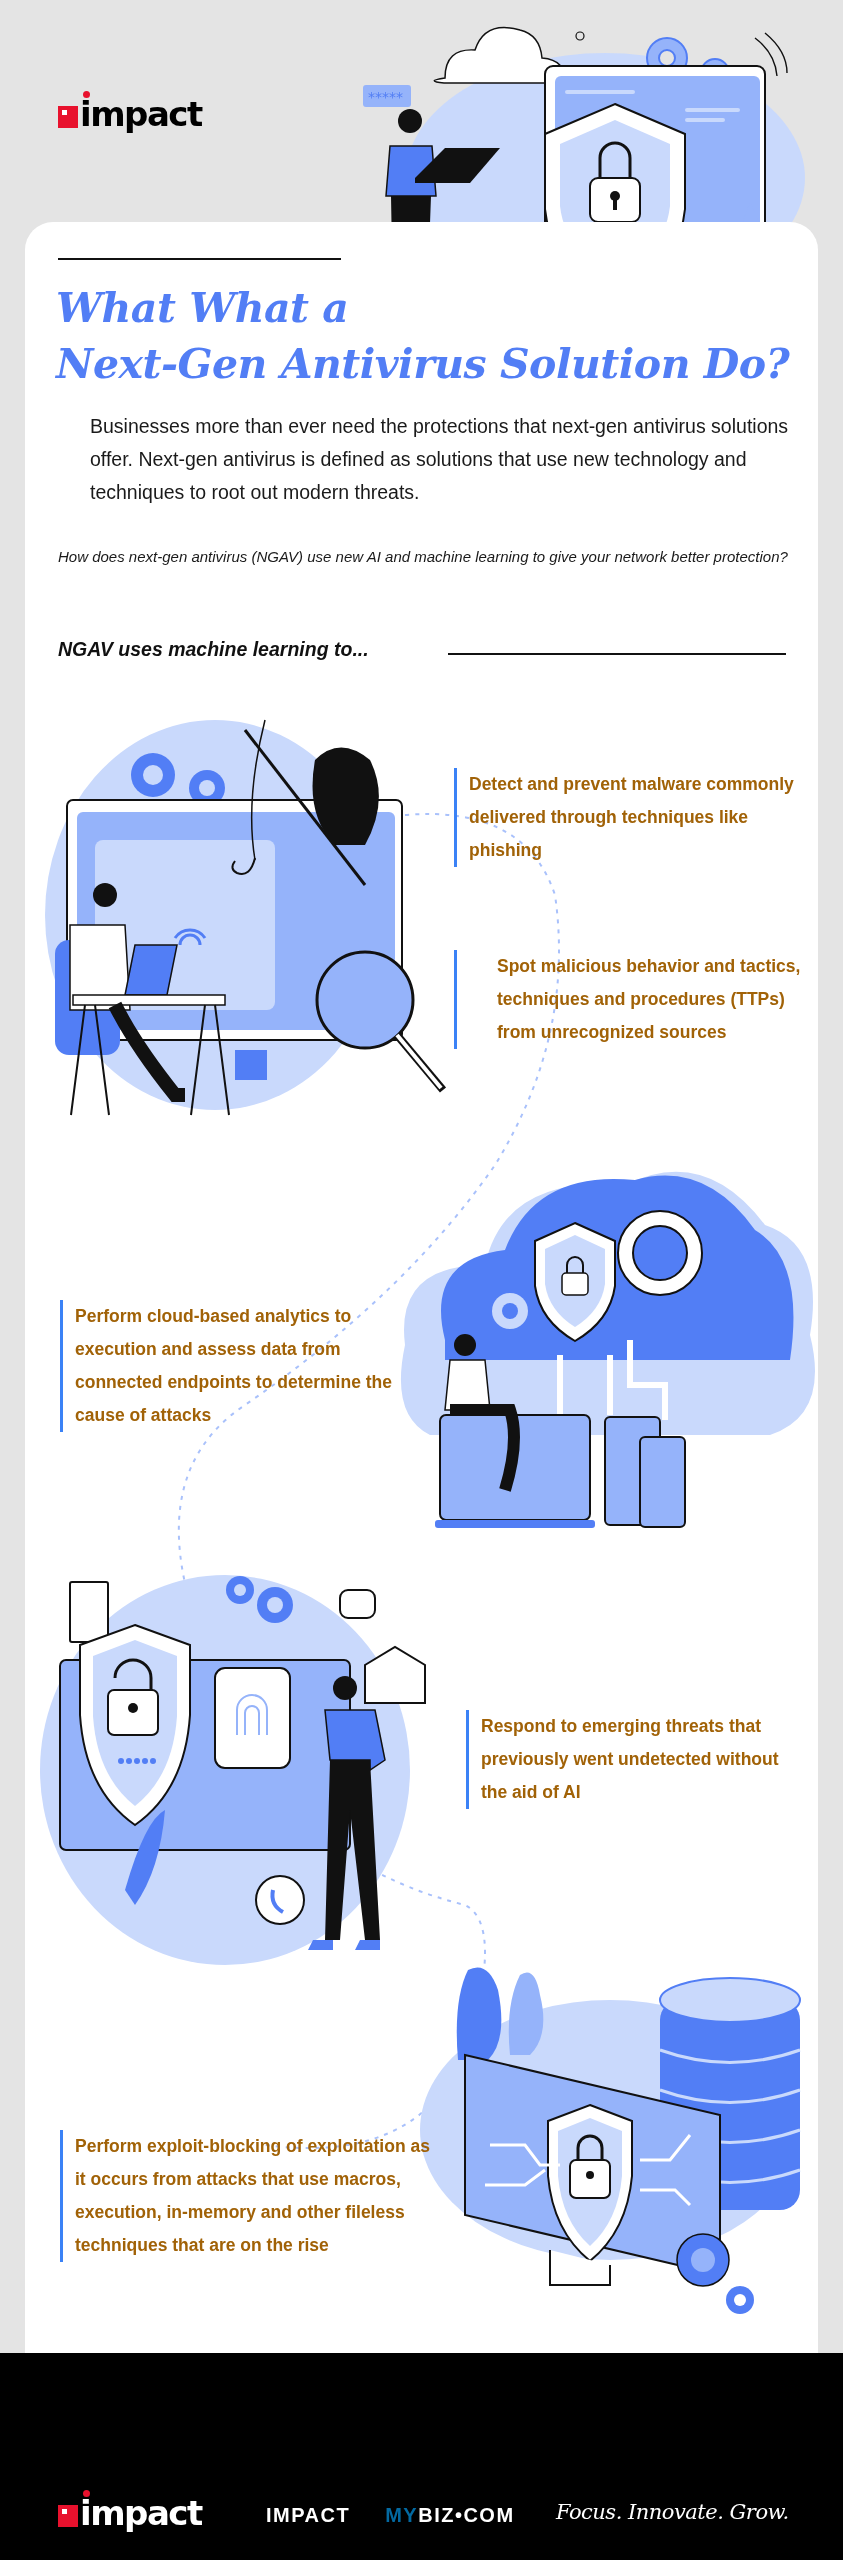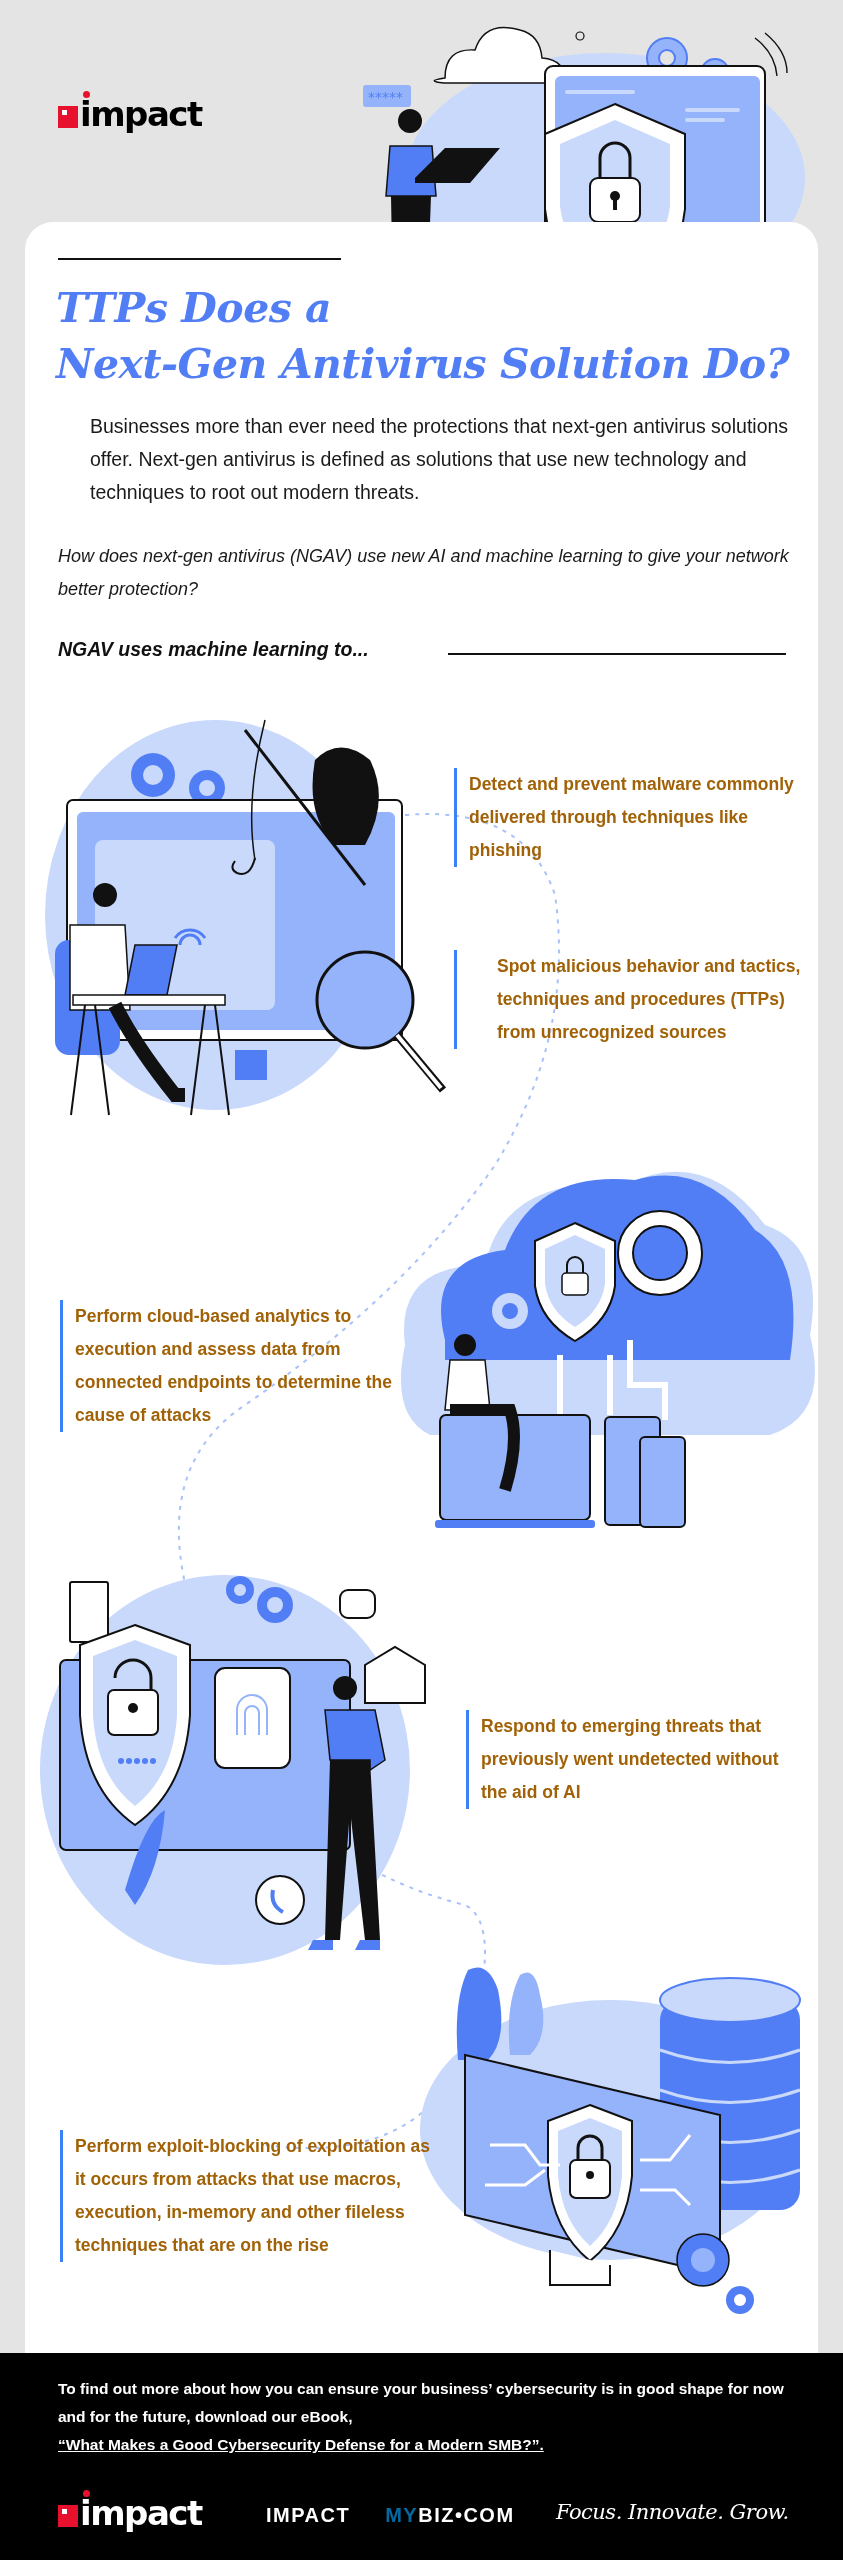--- a/index.html
+++ b/index.html
@@ -46,21 +46,21 @@
     color: #527ef5; font-size: 41px; line-height: 56px; letter-spacing: -0.5px;
   }
   .rule { position: absolute; height: 2px; background: #111; }
 
   .intro {
     position: absolute; left: 58px; top: 410px; width: 740px;
     font-size: 19.5px; line-height: 33px; color: #1a1a1a; margin-left: 32px;
   }
   .question {
     position: absolute; left: 58px; top: 540px; width: 750px;
-    font-size: 18px; line-height: 33px; font-style: italic; color: #1a1a1a;
+    font-size: 15px; line-height: 33px; font-style: italic; color: #1a1a1a;
   }
   .ngav-lead {
     position: absolute; left: 58px; top: 638px;
     font-size: 19.5px; font-weight: bold; color: #111; font-style: italic;
   }
 
   .point {
     position: absolute; border-left: 3px solid #3b82f6;
     padding-left: 12px; font-size: 17.5px; font-weight: bold;
     line-height: 33px; color: #a16207;
@@ -131,21 +131,21 @@
   <g>
     <path d="M390 265 h22 l-4 20 h-14z" fill="#527ef5"></path>
     <path d="M400 265 q-25 -40 -5 -80 q20 30 5 80" fill="#95b3fa"></path>
   </g>
 </svg>
 
 <div class="card"></div>
 
 <div class="rule" style="left:58px; top:258px; width:283px;"></div>
 <h1 class="title">
-  <span>TTPs Does a</span><br>
+  <span>What What a</span><br>
   <span>Next-Gen Antivirus Solution Do?</span>
 </h1>
 
 <p class="intro">Businesses more than ever need the protections that next-gen antivirus solutions offer. Next-gen antivirus is defined as solutions that use new technology and techniques to root out modern threats.</p>
 <p class="question">How does next-gen antivirus (NGAV) use new AI and machine learning to give your network better protection?</p>
 <div class="ngav-lead">NGAV uses machine learning to...</div>
 <div class="rule" style="left:448px; top:653px; width:338px;"></div>
 
 <svg class="abs" style="left:0; top:700px;" width="843" height="1650" viewBox="0 0 843 1650">
   <path d="M405 115 q120 -10 150 80 q20 140 -60 270 q-90 130 -250 240 q-150 100 40 390 q60 80 180 110 q40 20 0 150 q-50 110 -200 90" fill="none" stroke="#a9c1fb" stroke-width="2" stroke-dasharray="4 6"></path>
@@ -272,24 +272,20 @@
   <circle cx="313" cy="300" r="12" fill="#95b3fa"></circle>
   <circle cx="350" cy="340" r="14" fill="#527ef5"></circle>
     <circle cx="350" cy="340" r="6" fill="#fff"></circle>
 </svg>
 
 <div class="point" style="left:60px; top:2130px; width:370px;">
   <span>Perform exploit-blocking of exploitation as it occurs from attacks that use macros, execution, in-memory and other fileless techniques that are on the rise</span>
 </div>
 
 <div class="footer">
-  <p class="cta">
-    <span>To find out more about how you can ensure your business’ cybersecurity is in good shape for now and for the future, download our eBook,</span><br>
-    <a>“What Makes a Good Cybersecurity Defense for a Modern SMB?”.</a>
-  </p>
   <div class="abs logo dark" style="left:58px; top:146px;">
     <div class="logo-box"></div>
     <div class="logo-word"><span class="dot"></span><span>impact</span></div>
   </div>
   <div class="site">
     <span>IMPACT</span><span class="red">MY</span><span>BIZ•COM</span>
   </div>
   <div class="tagline">Focus. Innovate. Grow.</div>
 </div>
 

